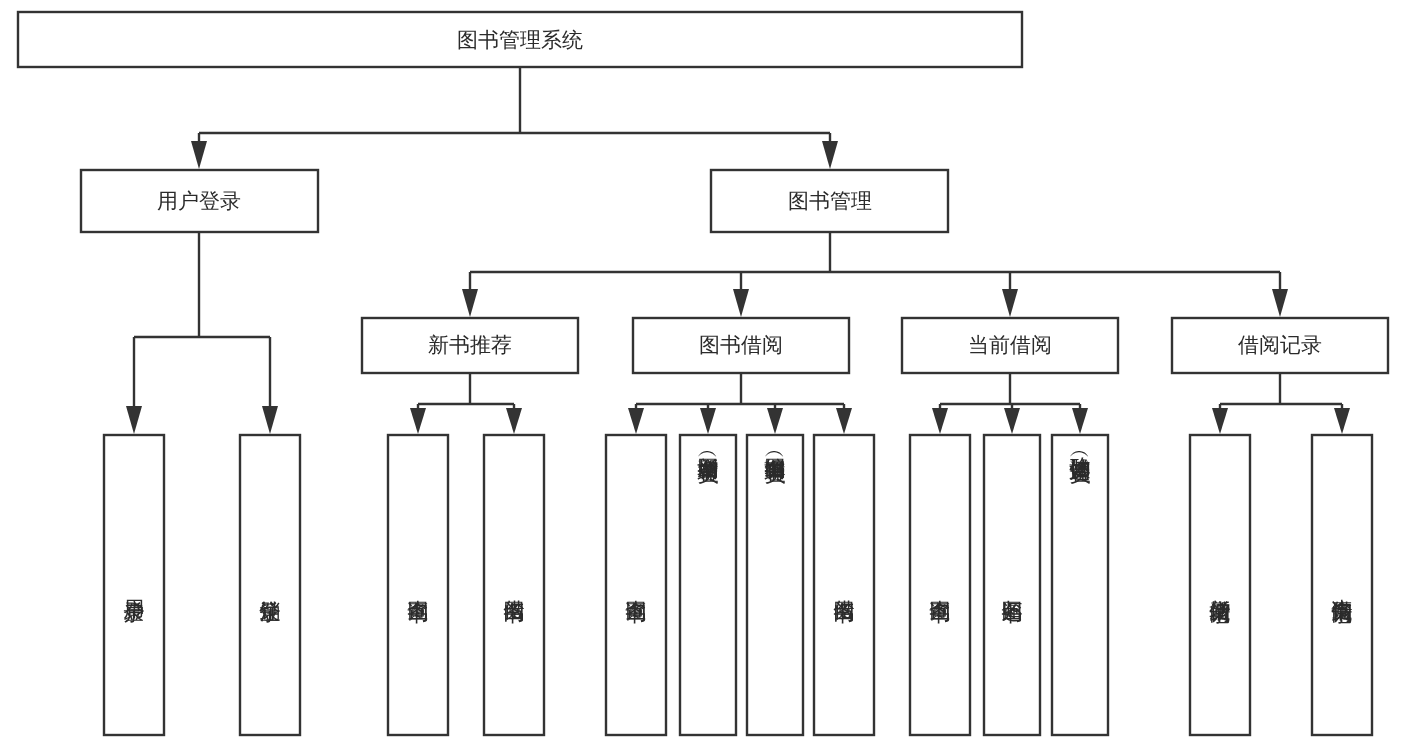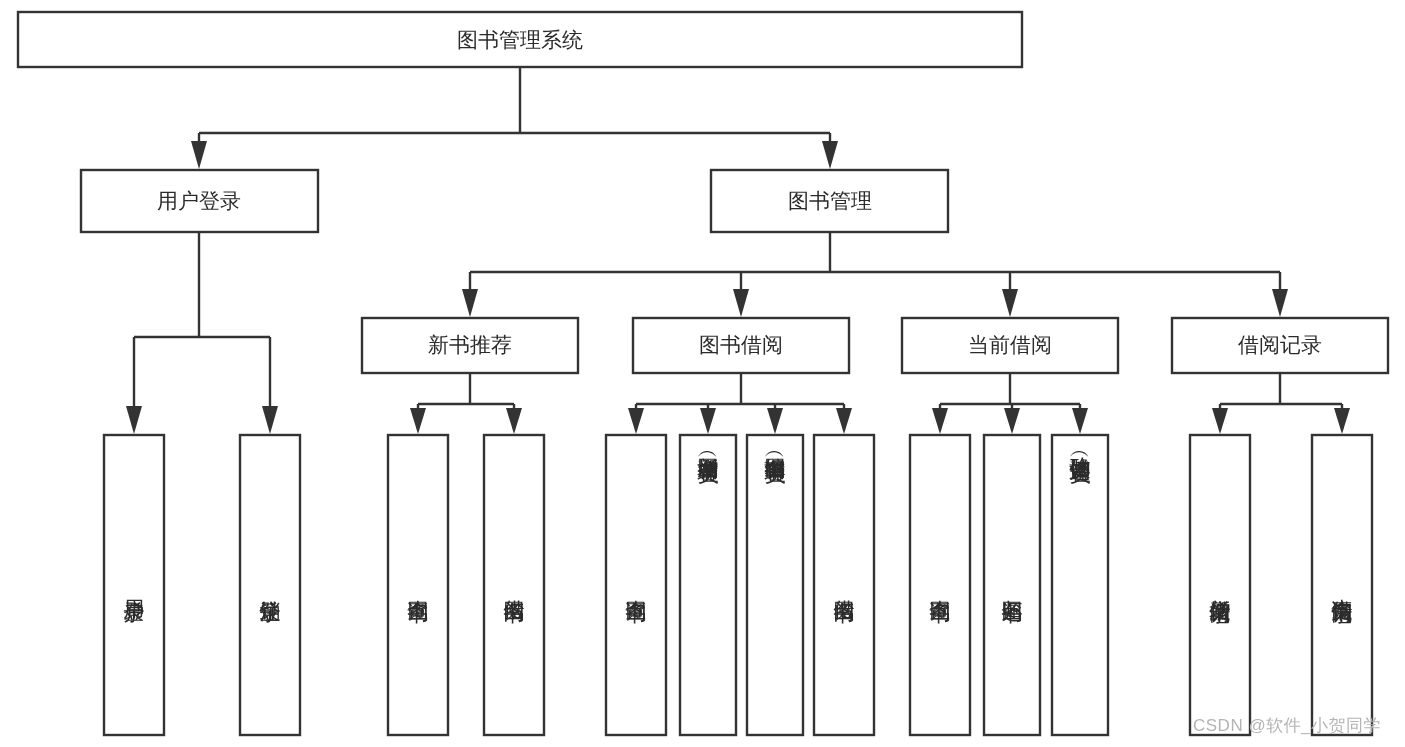--- a/index.html
+++ b/index.html
@@ -218,15 +218,14 @@
   <div class="vlabel" style="left:910px; top:435px; width:60px; height:300px;">查询图书</div>
 
   <div class="vlabel" style="left:984px; top:435px; width:56px; height:300px;">归还图书</div>
 
   <div class="vlabel" style="left:1052px; top:440px; width:56px; height:290px; justify-content:flex-start;">确认归还（管理员）</div>
 
   <div class="vlabel" style="left:1190px; top:435px; width:60px; height:300px;">新增借阅记录</div>
 
   <div class="vlabel" style="left:1312px; top:435px; width:60px; height:300px;">查询借阅记录</div>
 
-  <div class="watermark">CSDN @软件_小贺同学</div>
 
 </div>
 
 </body></html>

